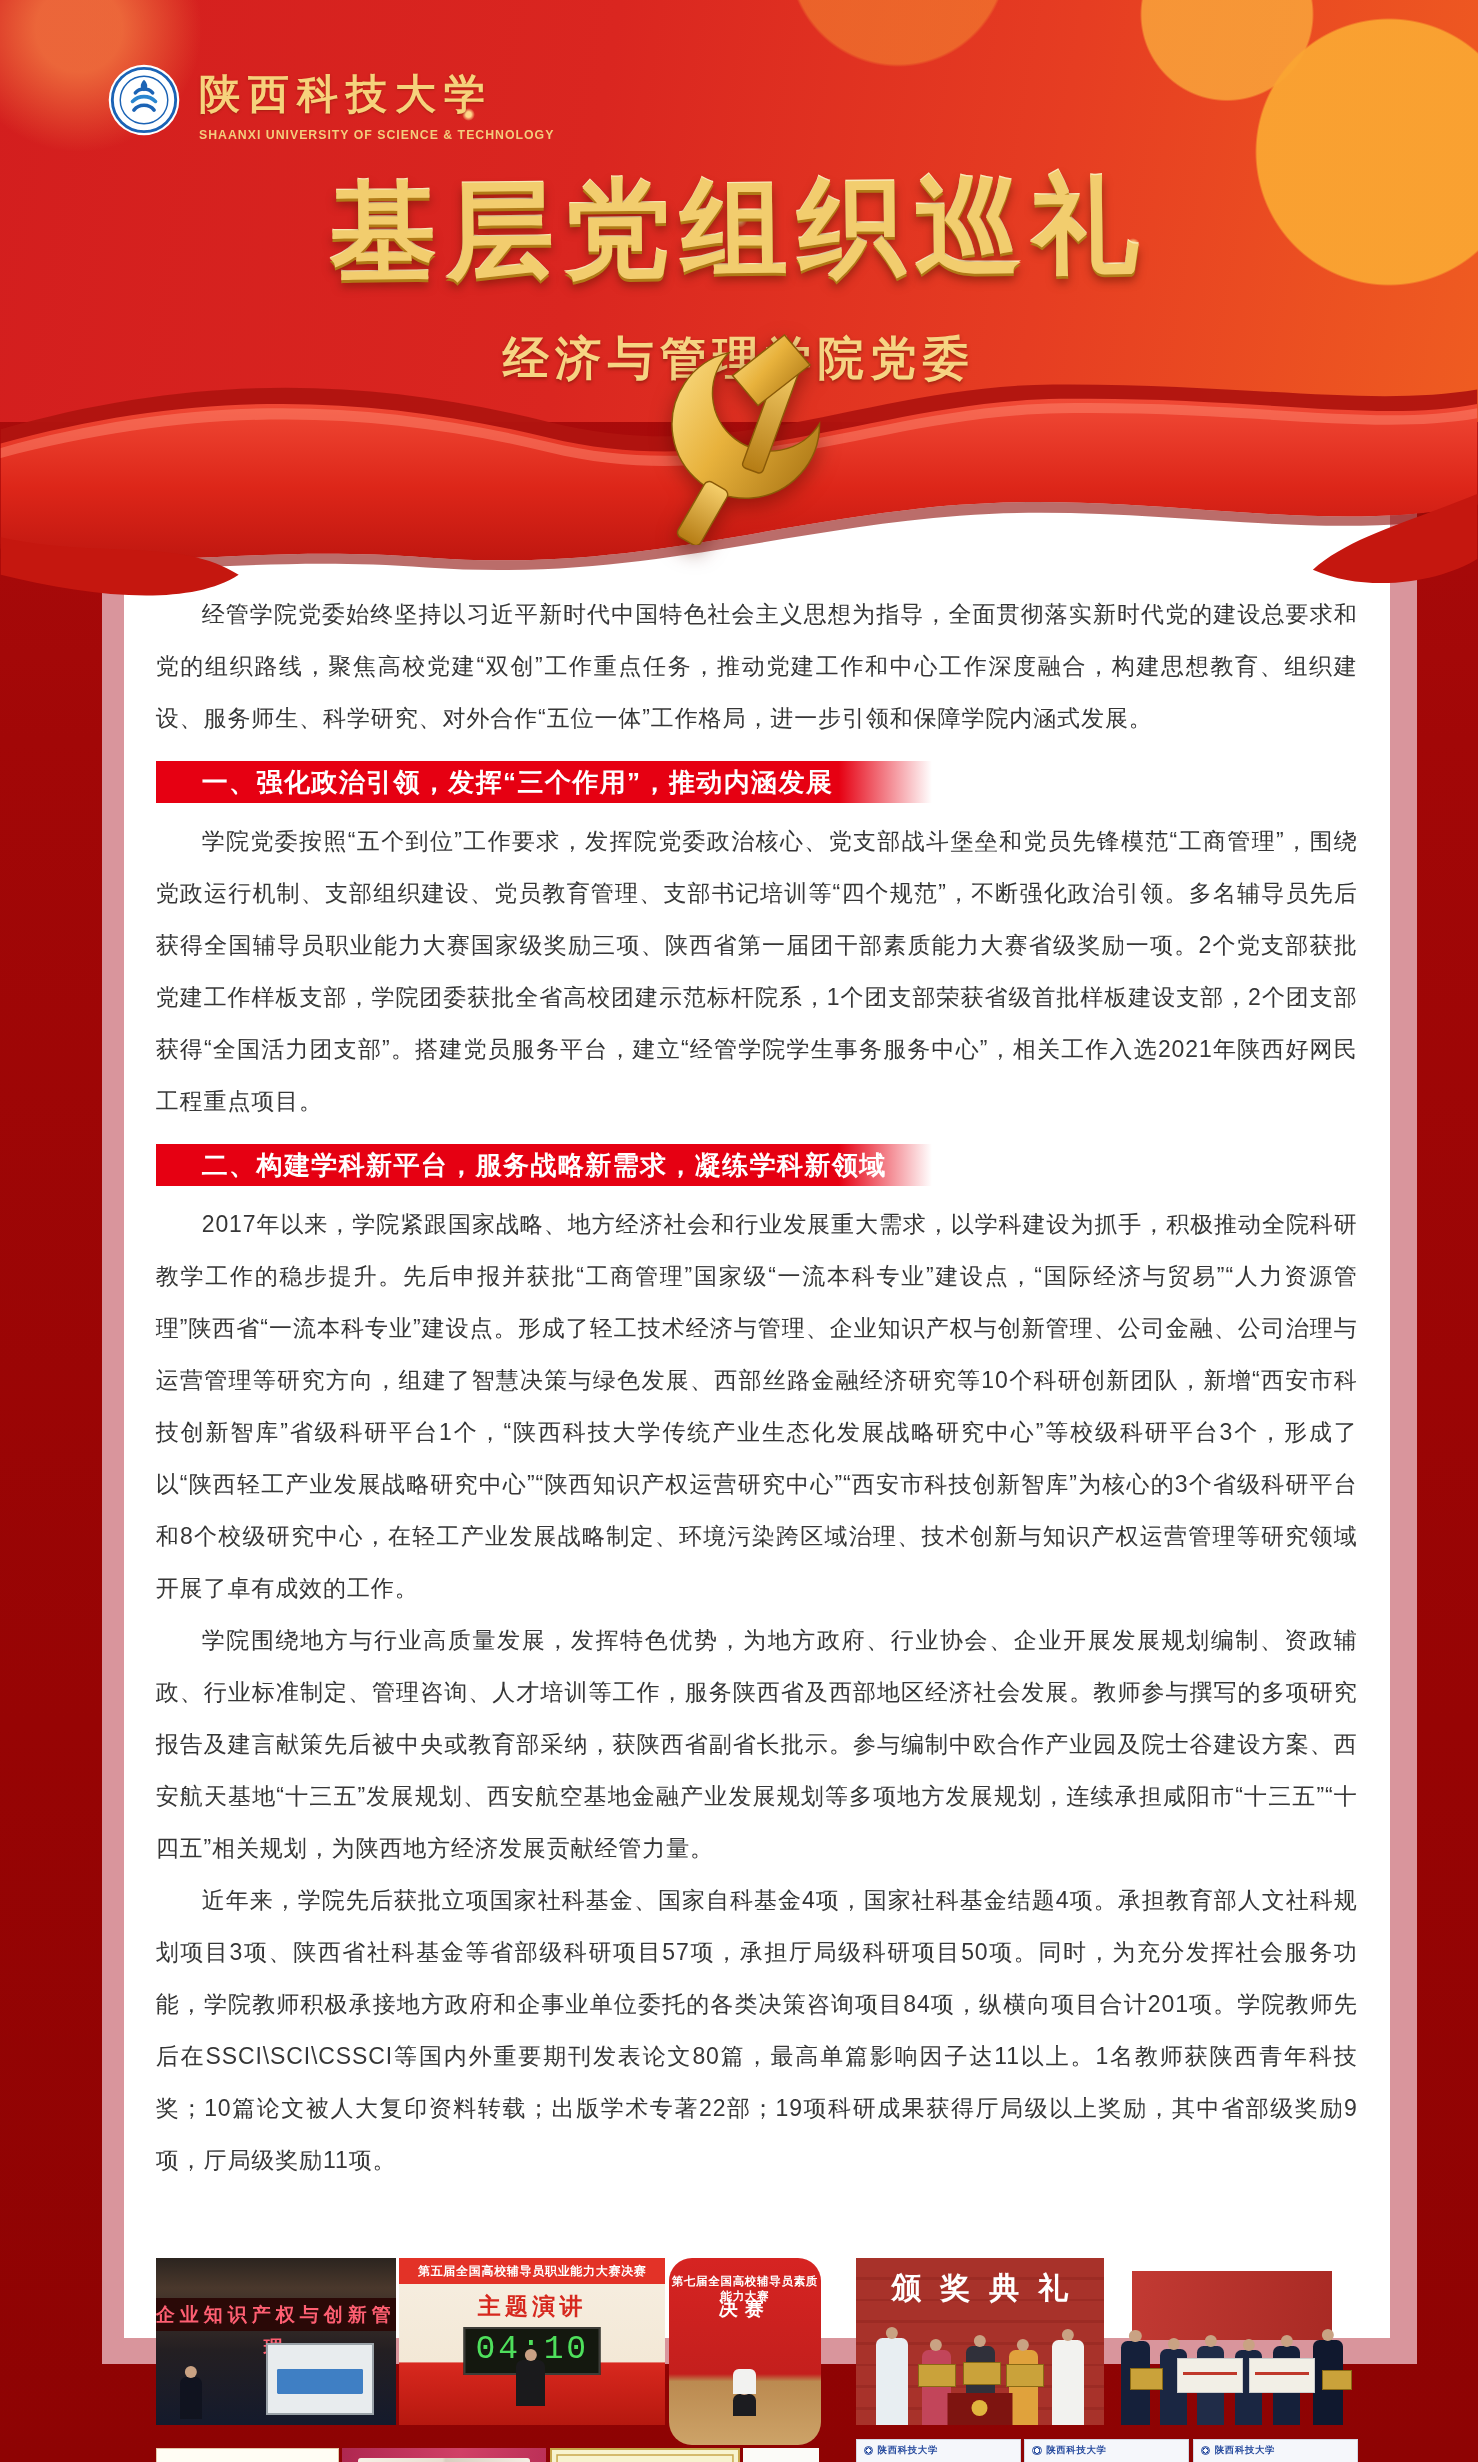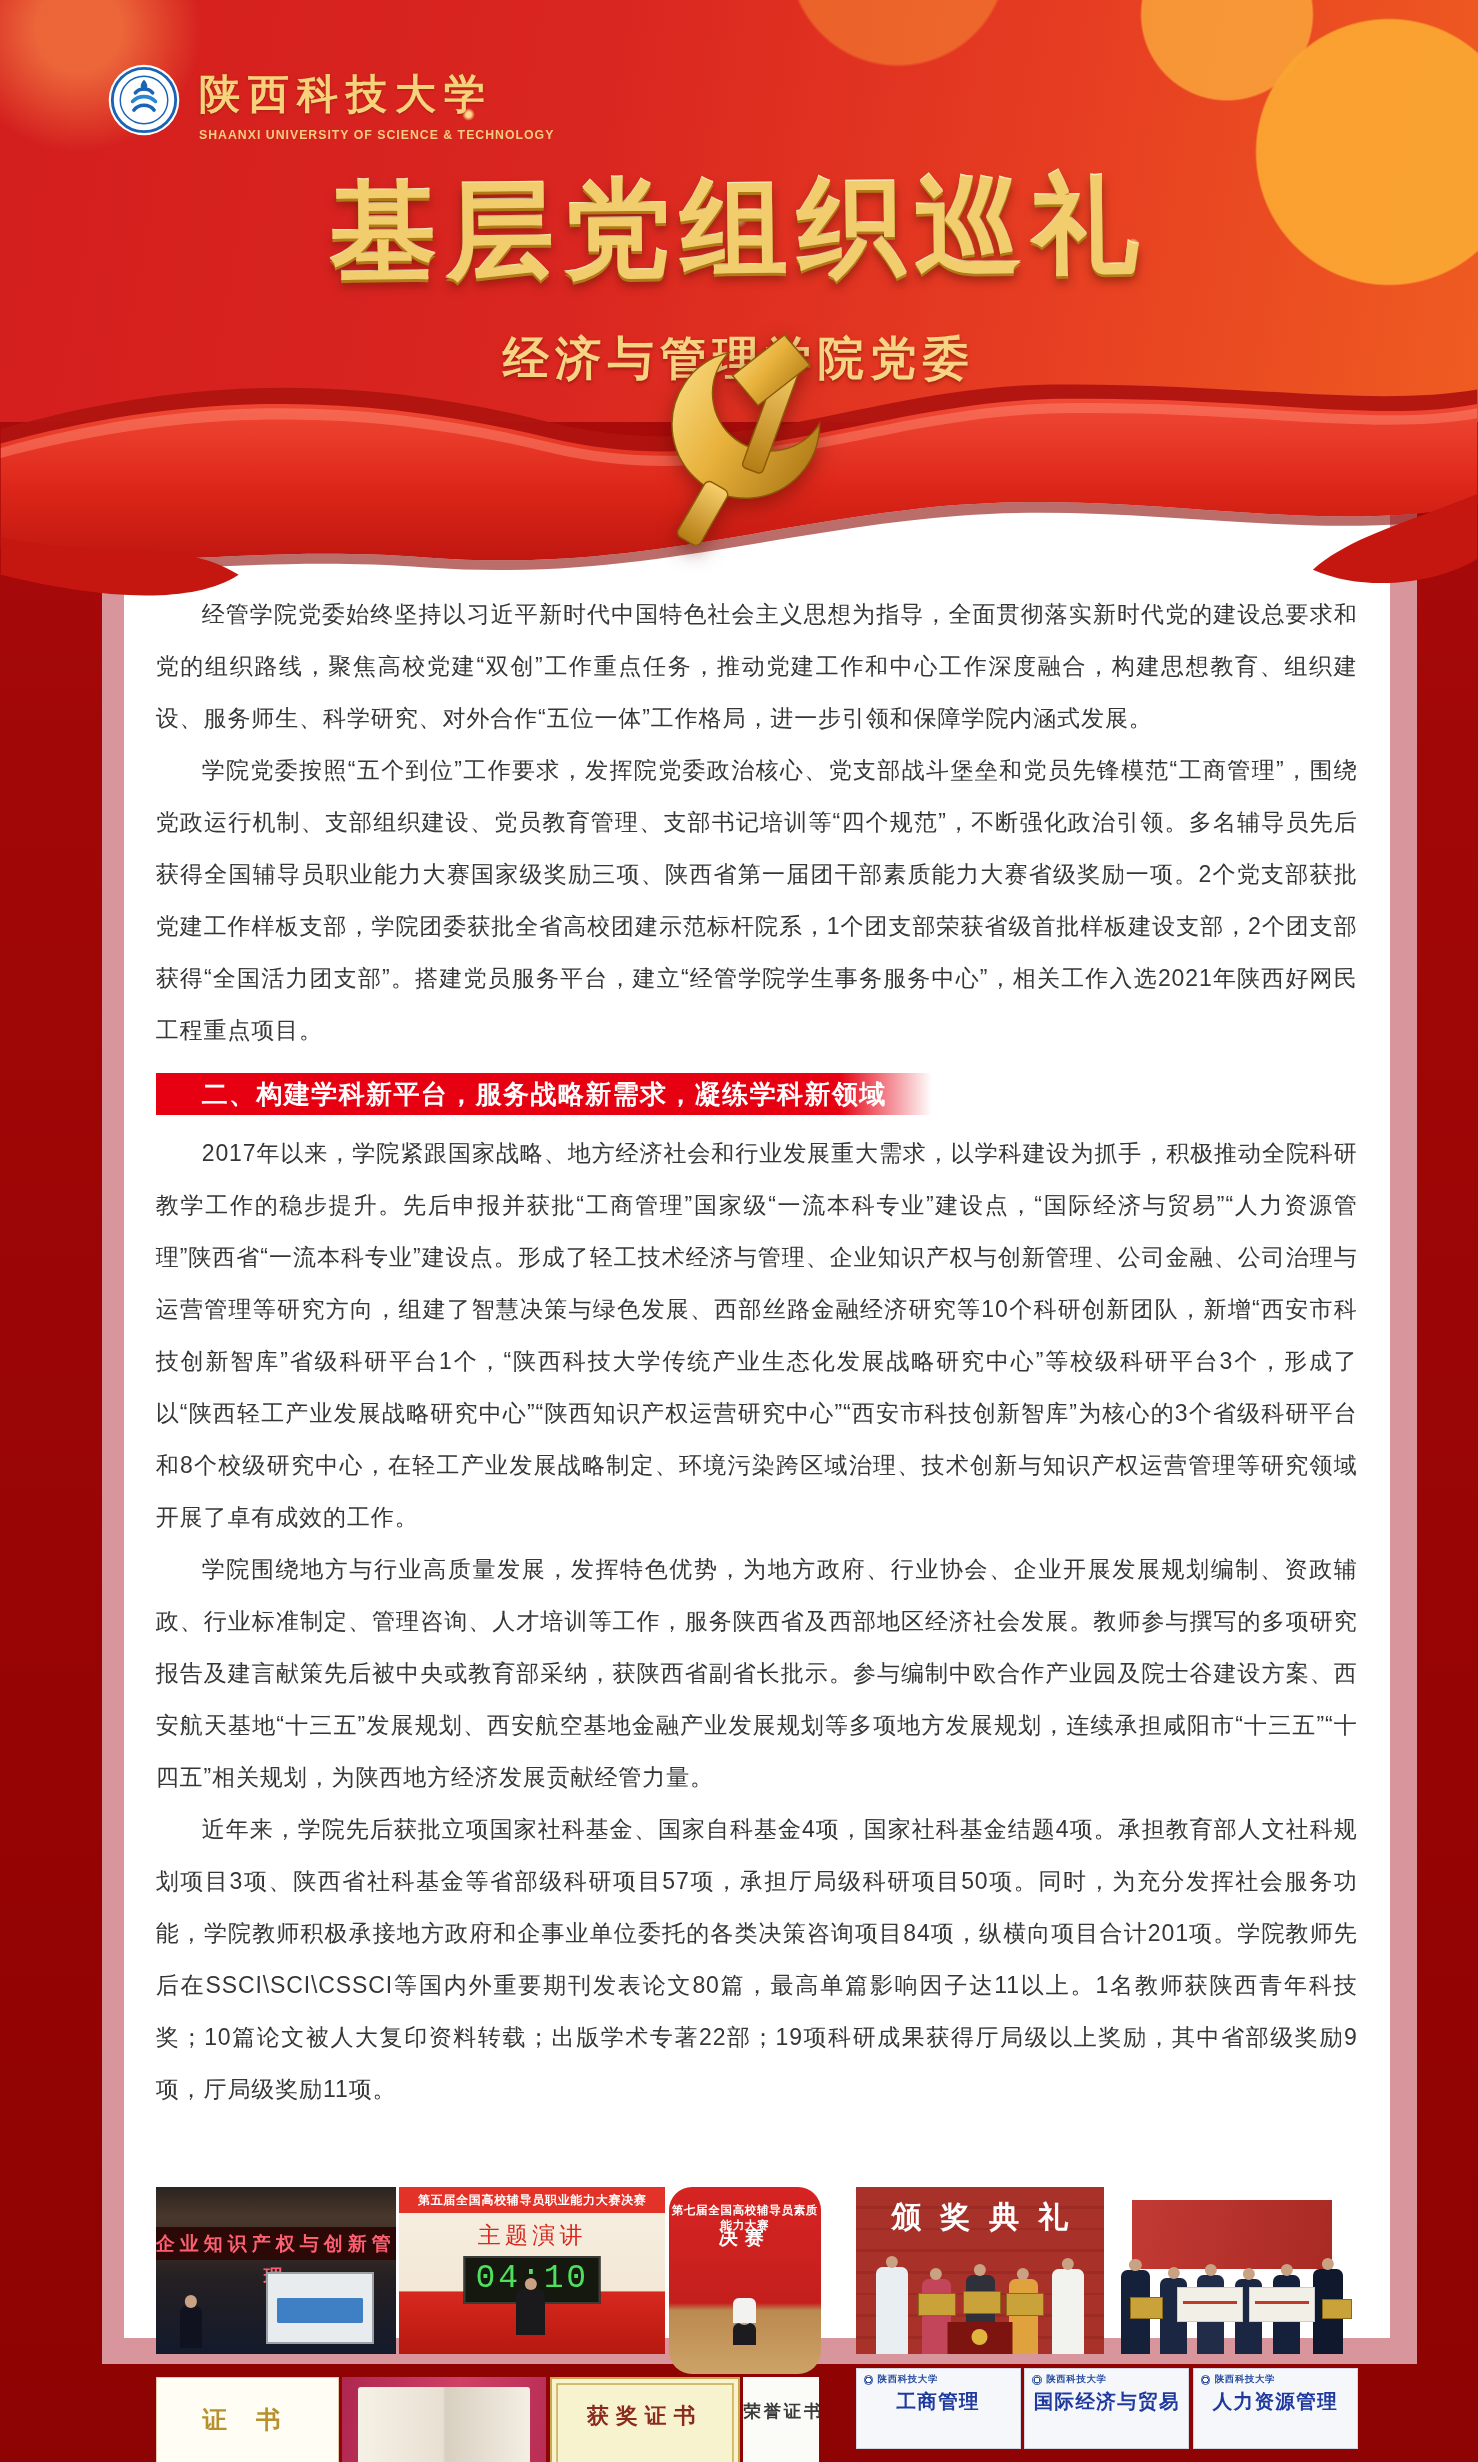--- a/index.html
+++ b/index.html
@@ -57,21 +57,21 @@
        color:#ff5f72;font-size:19px;font-weight:bold;letter-spacing:5px;line-height:33px;
        text-align:center;font-family:"Liberation Serif",serif;}
   .ph1 .screen{position:absolute;right:21.7px;top:85px;width:108px;height:72px;background:#e8ecee;
        border:2.2px solid #9aa2a8;}
   .ph1 .slide{position:absolute;left:8.7px;top:24.5px;right:8.7px;height:24.5px;background:#3f7fc4;border-radius:1.4px;}
   
   .ph2{width:266px;height:167px;margin-right:3.6px;background:linear-gradient(180deg,#f7efe2 0%,#f3e8d6 62%,#d8281e 63%,#b6180f 100%);}
   .ph2 .band{position:absolute;left:0;top:0;width:100%;height:26px;background:#e33227;
        color:#ffffff;font-size:12px;font-weight:bold;line-height:26px;text-align:center;letter-spacing:0.7px;}
   .ph2 .ttl{position:absolute;left:0;top:33px;width:100%;text-align:center;color:#d6281e;
-       font-size:23px;font-weight:normal;letter-spacing:4.3px;}
+       font-size:23px;font-weight:bold;letter-spacing:4.3px;}
   .ph2 .timer{position:absolute;left:50%;top:69px;transform:translateX(-50%);width:137px;height:48px;
        background:#14180f;border:2.9px solid #3c3c38;color:#4ee05c;font-size:33px;line-height:42px;
        text-align:center;font-family:"Liberation Mono",monospace;letter-spacing:2.9px;}
   
   .ph3{width:152px;height:187px;background:linear-gradient(180deg,#d62422 0%,#c41f1d 62%,#bb8a50 66%,#cda368 100%);border-radius:23px;}
   .ph3 .ttl{position:absolute;left:0;top:16px;width:100%;text-align:center;color:#fff;
        font-size:11.5px;font-weight:bold;letter-spacing:0.7px;}
   .ph3 .sub{position:absolute;left:0;top:38px;width:100%;text-align:center;color:#fff;
        font-size:19px;font-weight:bold;letter-spacing:7.2px;}
   
@@ -148,20 +148,21 @@
 
   <div class="main-title">基层党组织巡礼</div>
   <div class="sub-title">经济与管理学院党委</div>
 
   <div class="frame">
     <div class="card">
       <div class="content">
 
         <p class="body-text">经管学院党委始终坚持以习近平新时代中国特色社会主义思想为指导，全面贯彻落实新时代党的建设总要求和党的组织路线，聚焦高校党建“双创”工作重点任务，推动党建工作和中心工作深度融合，构建思想教育、组织建设、服务师生、科学研究、对外合作“五位一体”工作格局，进一步引领和保障学院内涵式发展。</p>
 
+        <div class="section-banner">一、强化政治引领，发挥“三个作用”，推动内涵发展</div>
         <p class="body-text">学院党委按照“五个到位”工作要求，发挥院党委政治核心、党支部战斗堡垒和党员先锋模范“工商管理”，围绕党政运行机制、支部组织建设、党员教育管理、支部书记培训等“四个规范”，不断强化政治引领。多名辅导员先后获得全国辅导员职业能力大赛国家级奖励三项、陕西省第一届团干部素质能力大赛省级奖励一项。2个党支部获批党建工作样板支部，学院团委获批全省高校团建示范标杆院系，1个团支部荣获省级首批样板建设支部，2个团支部获得“全国活力团支部”。搭建党员服务平台，建立“经管学院学生事务服务中心”，相关工作入选2021年陕西好网民工程重点项目。</p>
 
         <div class="section-banner">二、构建学科新平台，服务战略新需求，凝练学科新领域</div>
         <p class="body-text">2017年以来，学院紧跟国家战略、地方经济社会和行业发展重大需求，以学科建设为抓手，积极推动全院科研教学工作的稳步提升。先后申报并获批“工商管理”国家级“一流本科专业”建设点，“国际经济与贸易”“人力资源管理”陕西省“一流本科专业”建设点。形成了轻工技术经济与管理、企业知识产权与创新管理、公司金融、公司治理与运营管理等研究方向，组建了智慧决策与绿色发展、西部丝路金融经济研究等10个科研创新团队，新增“西安市科技创新智库”省级科研平台1个，“陕西科技大学传统产业生态化发展战略研究中心”等校级科研平台3个，形成了以“陕西轻工产业发展战略研究中心”“陕西知识产权运营研究中心”“西安市科技创新智库”为核心的3个省级科研平台和8个校级研究中心，在轻工产业发展战略制定、环境污染跨区域治理、技术创新与知识产权运营管理等研究领域开展了卓有成效的工作。</p>
         <p class="body-text">学院围绕地方与行业高质量发展，发挥特色优势，为地方政府、行业协会、企业开展发展规划编制、资政辅政、行业标准制定、管理咨询、人才培训等工作，服务陕西省及西部地区经济社会发展。教师参与撰写的多项研究报告及建言献策先后被中央或教育部采纳，获陕西省副省长批示。参与编制中欧合作产业园及院士谷建设方案、西安航天基地“十三五”发展规划、西安航空基地金融产业发展规划等多项地方发展规划，连续承担咸阳市“十三五”“十四五”相关规划，为陕西地方经济发展贡献经管力量。</p>
         <p class="body-text">近年来，学院先后获批立项国家社科基金、国家自科基金4项，国家社科基金结题4项。承担教育部人文社科规划项目3项、陕西省社科基金等省部级科研项目57项，承担厅局级科研项目50项。同时，为充分发挥社会服务功能，学院教师积极承接地方政府和企事业单位委托的各类决策咨询项目84项，纵横向项目合计201项。学院教师先后在SSCI\SCI\CSSCI等国内外重要期刊发表论文80篇，最高单篇影响因子达11以上。1名教师获陕西青年科技奖；10篇论文被人大复印资料转载；出版学术专著22部；19项科研成果获得厅局级以上奖励，其中省部级奖励9项，厅局级奖励11项。</p>
 
         <div class="gallery">
 
           <div class="g-left">

